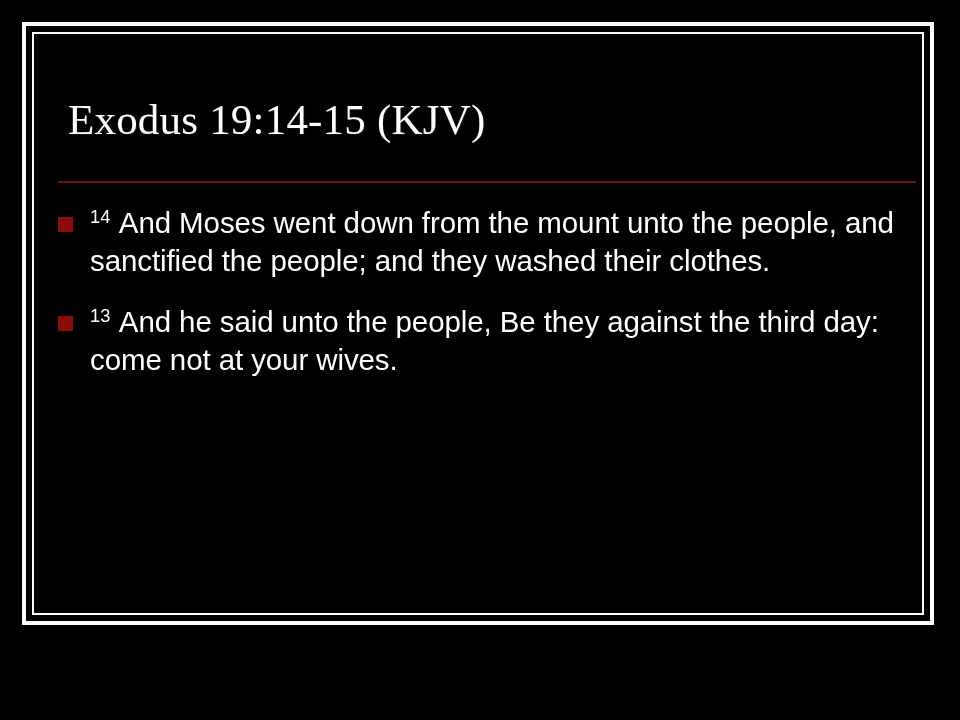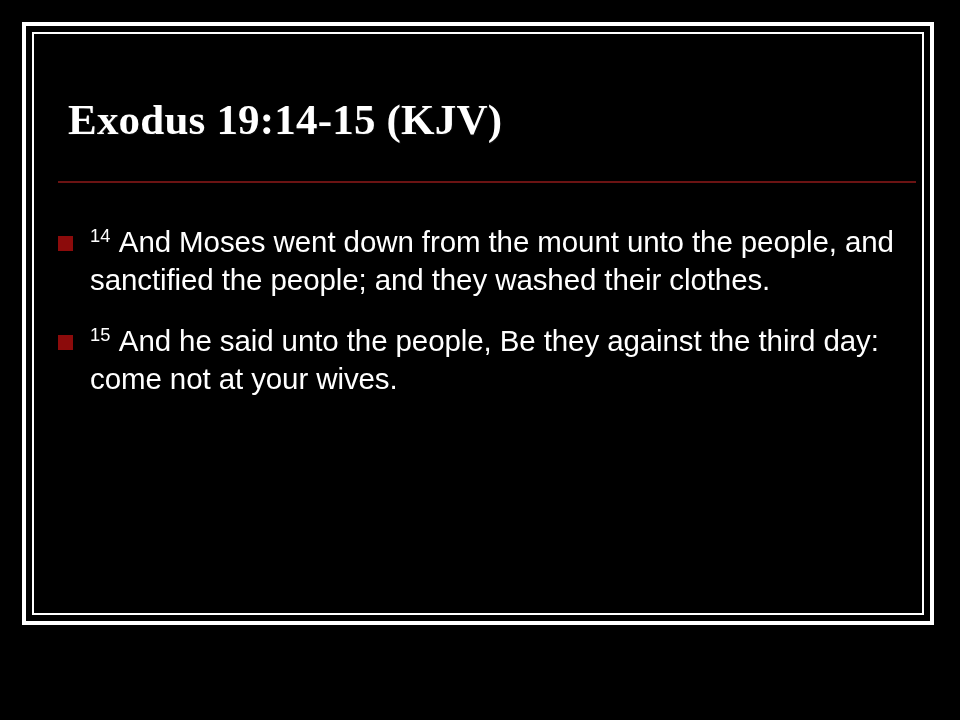--- a/index.html
+++ b/index.html
@@ -47,21 +47,21 @@
     height: 575px;
     box-sizing: border-box;
   }
 
   #slide-title {
     position: absolute;
     left: 32px;
     top: 62px;
     margin: 0;
     font-family: "Liberation Serif", serif;
-    font-weight: bold;
+    font-weight: normal;
     font-size: 43px;
     line-height: 1.0;
     color: #ffffff;
     letter-spacing: 0.2px;
     text-shadow: 2px 2px 3px rgba(0,0,0,0.95), 1px 1px 0 rgba(60,60,60,0.6);
     white-space: nowrap;
   }
 
   #title-rule {
     position: absolute;
@@ -84,21 +84,20 @@
 
   .bullet-item {
     position: relative;
     padding-left: 42px;
     margin-bottom: 22px;
     color: #ffffff;
     font-size: 29.5px;
     line-height: 1.30;
     font-weight: normal;
     letter-spacing: -0.1px;
-    margin-top: 19px;
   }
   .bullet-item:last-child { margin-bottom: 0; }
 
   .bullet-marker {
     position: absolute;
     left: 10px;
     top: 13px;
     width: 15px;
     height: 15px;
     background: #8c0b0b;
@@ -129,19 +128,19 @@
 
     <ul id="body-list">
 
       <li class="bullet-item">
         <span class="bullet-marker"></span>
         <span class="verse-num">14</span><span class="bullet-text"> And Moses went down from the mount unto the people, and sanctified the people; and they washed their clothes.</span>
       </li>
 
       <li class="bullet-item">
         <span class="bullet-marker"></span>
-        <span class="verse-num">15</span><span class="bullet-text"> And he said unto the people, Be they against the third day: come not at your wives.</span>
+        <span class="verse-num">13</span><span class="bullet-text"> And he said unto the people, Be they against the third day: come not at your wives.</span>
       </li>
 
     </ul>
 
   </div>
 </div>
 
 </body></html>

